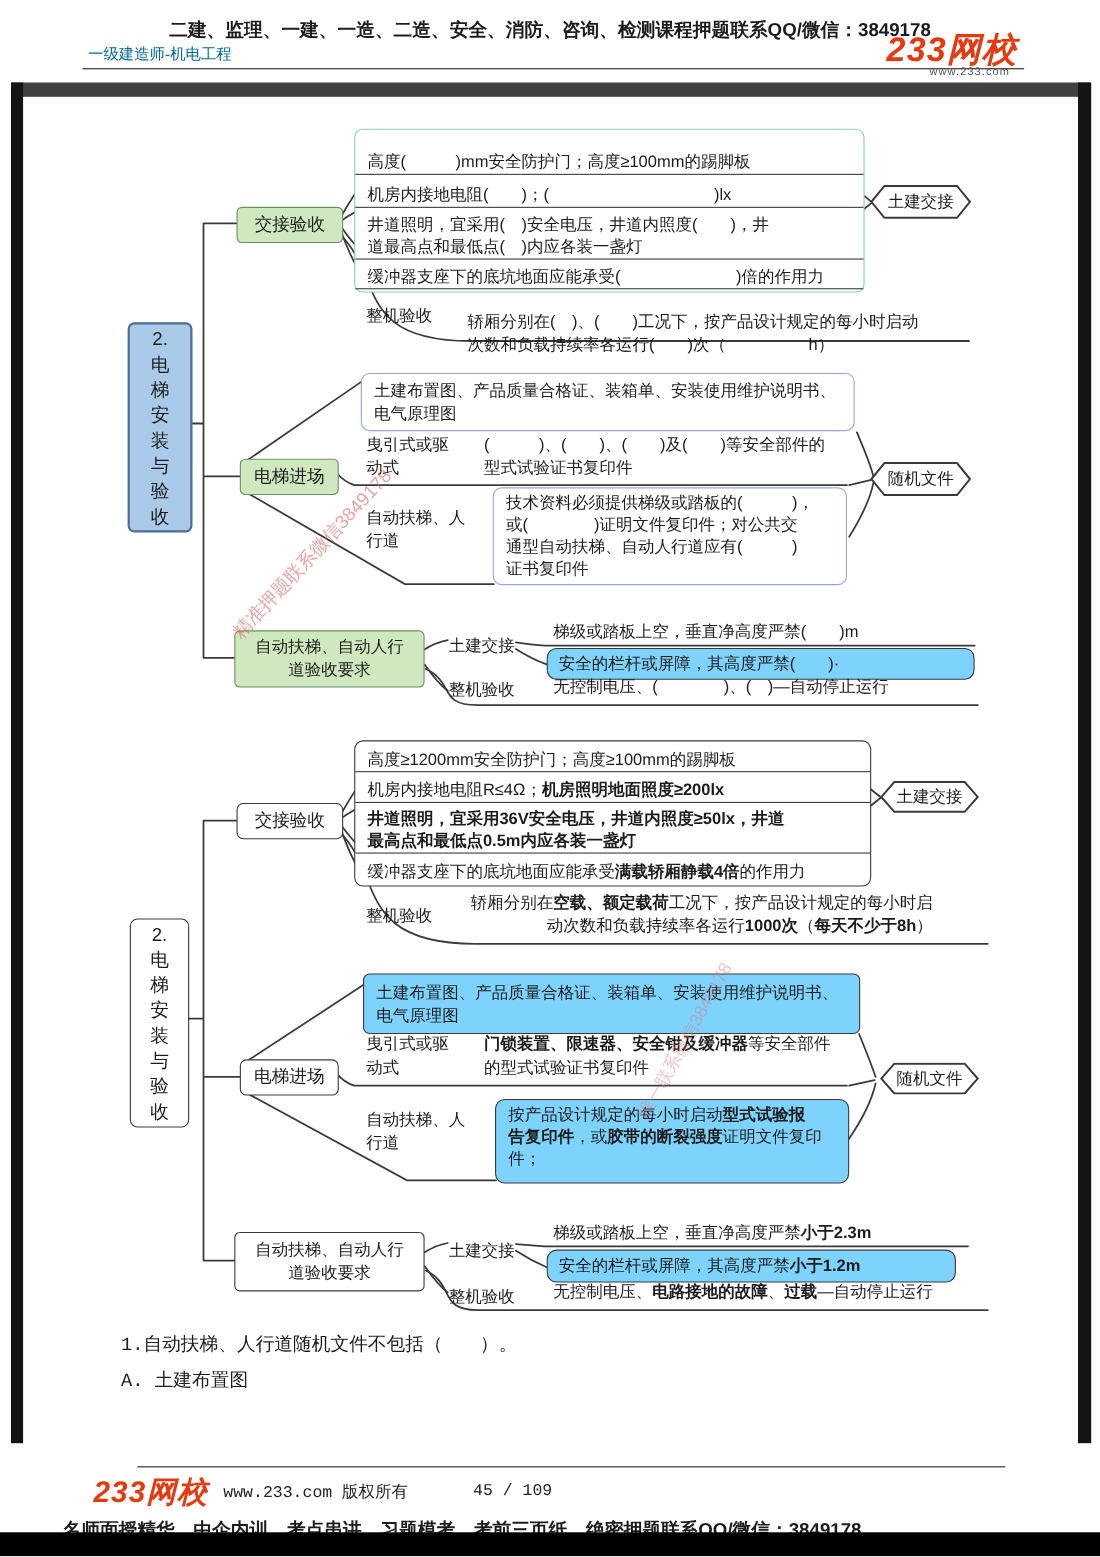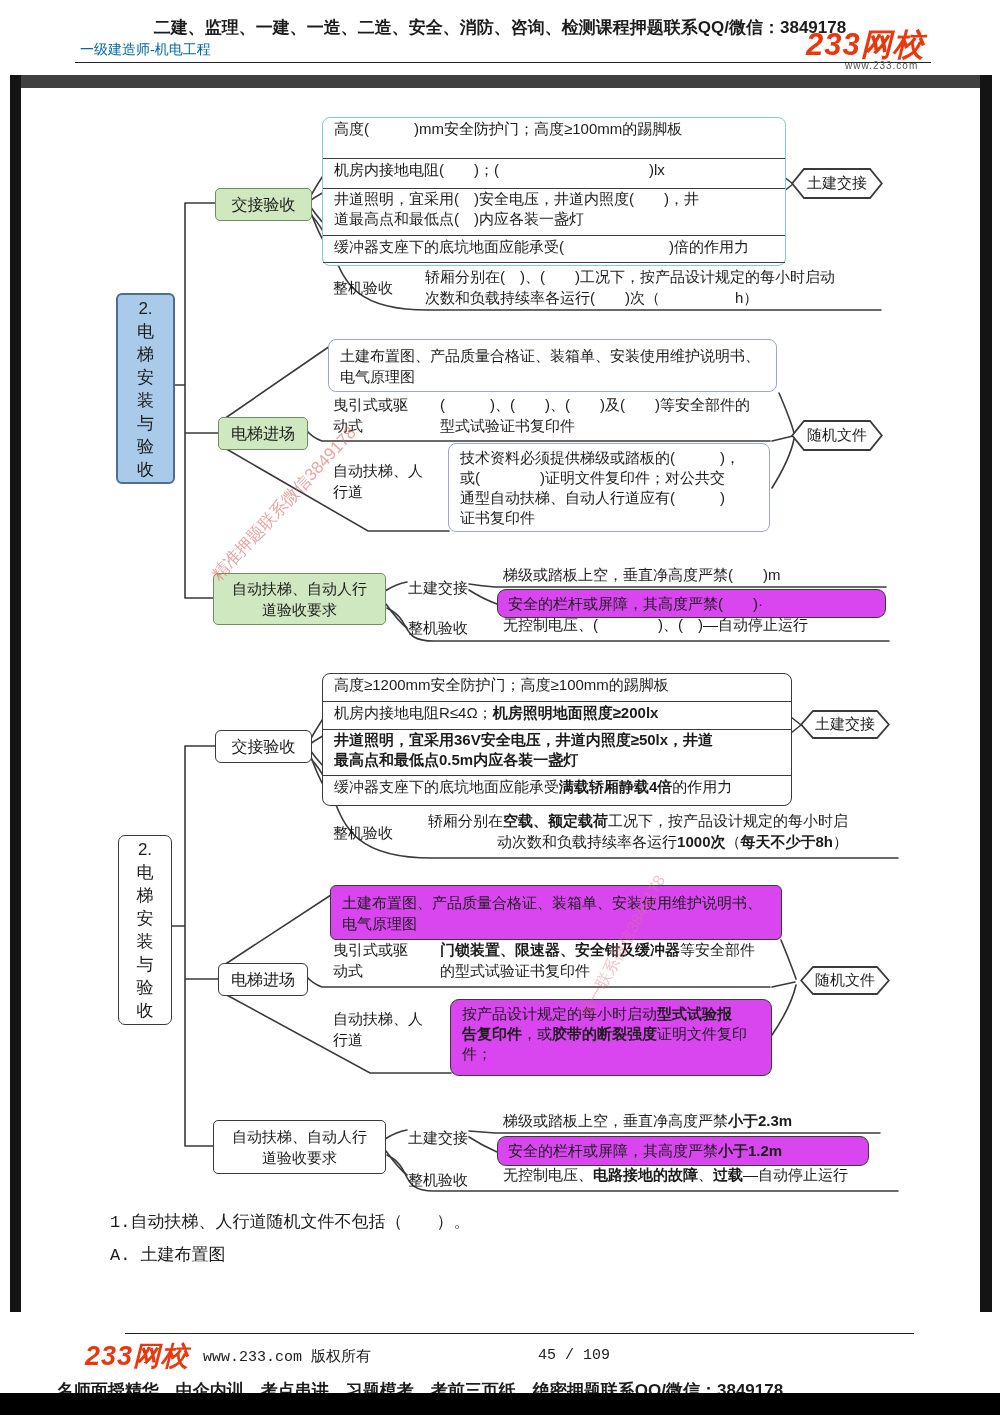--- a/index.html
+++ b/index.html
@@ -23,39 +23,39 @@
   
   .node{border:1.6px solid #6d9060;background:#cfe8c0;border-radius:5px;display:flex;align-items:center;
         justify-content:center;text-align:center;font-size:16px;line-height:21px;white-space:pre-wrap;z-index:2;}
   .wnode{border:1.7px solid #3a3a3a;background:#fff;border-radius:6px;display:flex;align-items:center;
         justify-content:center;text-align:center;font-size:16px;line-height:21px;white-space:pre-wrap;z-index:2;}
   .root1{background:#a9cbe9;border:2px solid #4b6e92;border-radius:6px;font-size:17px;line-height:23px;}
   .root2{background:#fff;border:1.8px solid #3a3a3a;border-radius:7px;font-size:17px;line-height:23px;}
   .cont{border-radius:8px;background:#fff;z-index:2;}
   .cont.teal{border:1.8px solid #82cec8;}
   .cont.dark{border:1.7px solid #3a3a3a;}
-  .cont .row{box-sizing:border-box;padding-left:11px;display:flex;align-items:flex-start;border-bottom:1.6px solid #3c3c3c;}
+  .cont .row{box-sizing:border-box;padding-left:11px;display:flex;align-items:flex-end;border-bottom:1.6px solid #3c3c3c;}
   .cont .row:last-child{border-bottom:none;}
   .cont .row .t{position:static;}
   .vbox{border:1.7px solid #98a6de;border-radius:8px;background:#fff;box-sizing:border-box;z-index:2;}
-  .dbox{border:1.7px solid #3a3a3a;border-radius:9px;background:#d946ef;box-sizing:border-box;z-index:2;}
+  .dbox{border:1.7px solid #3a3a3a;border-radius:9px;background:#7dd3fc;box-sizing:border-box;z-index:2;}
   .tag{z-index:2;}
   .tag svg{position:absolute;left:0;top:0;}
   .tag polygon{fill:#fff;stroke:#3a3a3a;stroke-width:1.8;}
   .tag span{position:absolute;left:0;top:0;width:100%;height:100%;display:flex;align-items:center;
             justify-content:center;font-size:15px;}
   #lines{position:absolute;left:0;top:0;z-index:1;}
   #lines path{stroke:#3a3a3a;stroke-width:1.6;fill:none;stroke-linecap:round;}
   .wm{z-index:3;color:rgba(218,95,95,0.58);font-size:17px;white-space:nowrap;pointer-events:none;}
   .serif{font-family:Liberation Mono, monospace;}
   .q{font-size:17px;z-index:2;}
   .foot-line{left:125px;top:1333px;width:789px;height:0;border-top:1.6px solid #222;z-index:2;}
   .foot-logo{left:85px;top:1338px;font-size:27px;z-index:2;}
   .foot-copy{left:203px;top:1347px;font-size:15px;z-index:2;color:#222;}
-  .foot-page{left:430px;top:1347px;width:180px;text-align:right;font-size:15px;z-index:2;color:#222;}
+  .foot-page{left:430px;top:1347px;width:180px;text-align:left;font-size:15px;z-index:2;color:#222;}
   .foot-promo{left:0;top:1379px;width:840px;text-align:center;font-size:17px;font-weight:bold;z-index:5;}
 </style>
 </head>
 <body>
 
 <div id="page">
 
   <div class="abs promo">二建、监理、一建、一造、二造、安全、消防、咨询、检测课程押题联系QQ/微信：3849178</div>
   <div class="abs course">一级建造师-机电工程</div>
   <div class="abs hrule"></div>
@@ -121,21 +121,21 @@
   </div>
 
   <div class="abs tag" style="left:791px;top:168px;width:92px;height:31px;">
     <svg width="92" height="31" viewBox="0 0 92 31">
       <polygon points="13,1 79,1 90.8,15.5 79,30 13,30 1.2,15.5"></polygon>
       </svg>
     <span>土建交接</span>
   </div>
 
   <div class="abs t" style="left:333px;top:277px;">整机验收</div>
-  <div class="abs t" style="left:425px;top:266px;">轿厢分别在(　)、(　　)工况下，按产品设计规定的每小时启动
+  <div class="abs t" style="left:425px;top:282px;">轿厢分别在(　)、(　　)工况下，按产品设计规定的每小时启动
 次数和负载持续率各运行(　　)次（　　　　　h）</div>
 
   <div class="abs node" style="left:218px;top:417px;width:88px;height:31px;">
     <span>电梯进场</span>
   </div>
 
   <div class="abs vbox" style="left:328px;top:339px;width:449px;height:53px;">
     <div class="t" style="padding:5px 0 0 11px;">土建布置图、产品质量合格证、装箱单、安装使用维护说明书、
 电气原理图</div>
   </div>

